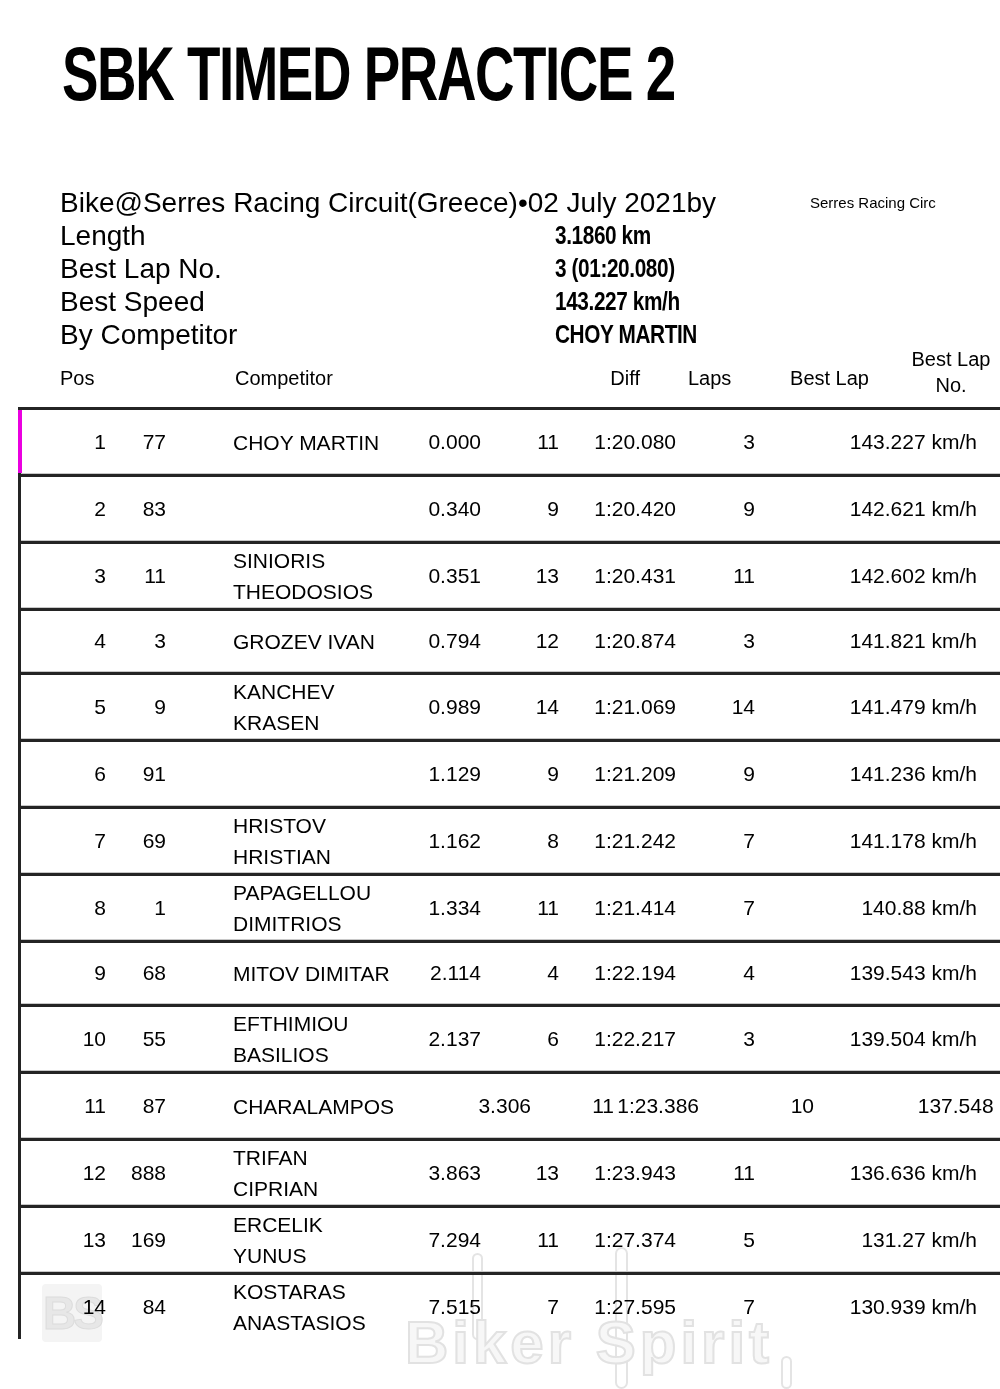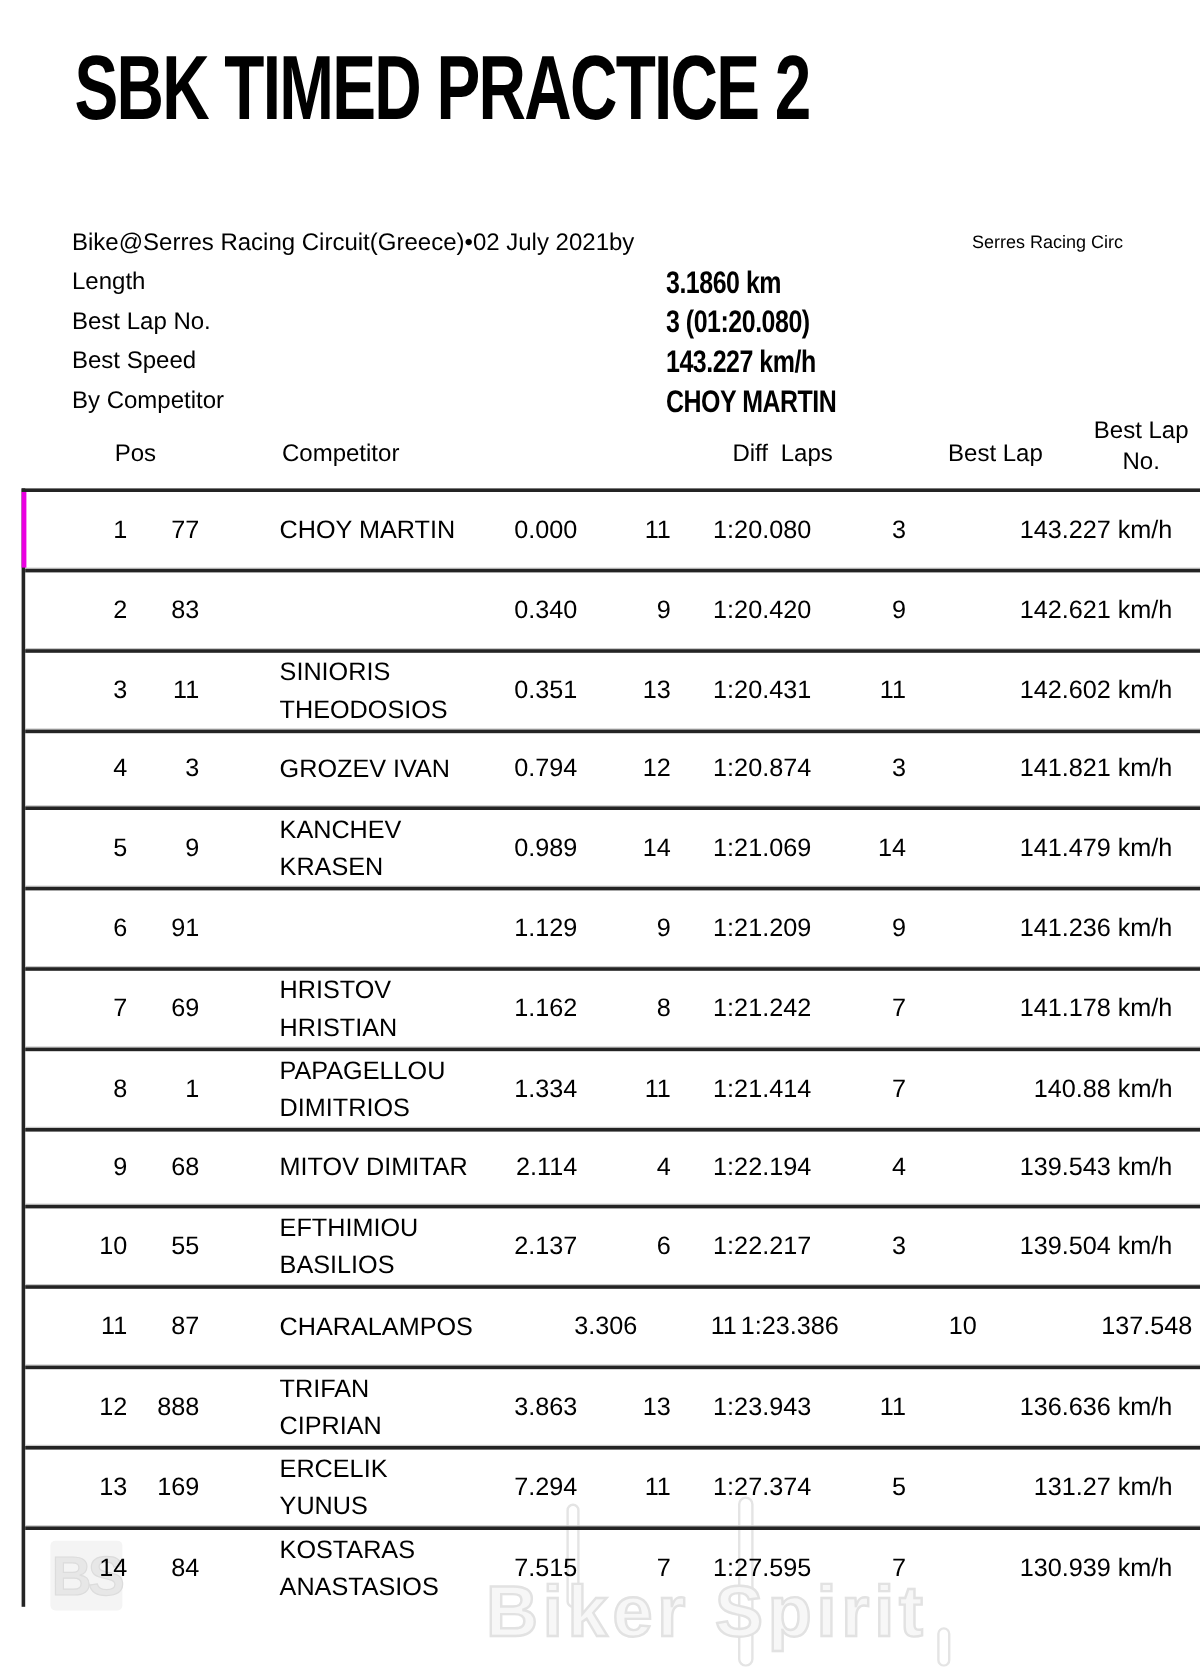--- a/index.html
+++ b/index.html
@@ -38,36 +38,36 @@
 
   .page-title {
     position:absolute; left:62px; top:36px;
     font-size:76px; font-weight:bold; line-height:76px;
     letter-spacing:-2px; white-space:nowrap;
     transform:scaleX(0.72); transform-origin:0 50%;
   }
 
   .info-block { position:absolute; left:60px; top:186px; width:940px; }
   .info-row { position:relative; height:33px; }
-  .info-label, .info-line-left { font-size:20px; line-height:33px; white-space:nowrap; }
+  .info-label, .info-line-left { font-size:28px; line-height:33px; white-space:nowrap; }
   .info-line-right { position:absolute; left:750px; top:0; font-size:15px; line-height:33px; white-space:nowrap; }
   .info-value {
     position:absolute; left:495px; top:0;
     font-size:26px; font-weight:bold; line-height:33px;
     letter-spacing:-0.5px; white-space:nowrap;
     transform:scaleX(0.8); transform-origin:0 50%;
   }
 
   
   .thead { position:absolute; left:0; top:346px; width:1000px; height:61px; font-size:20px; }
   .th { position:absolute; top:20px; line-height:24px; white-space:nowrap; }
-  .th-pos       { left:60px;  width:70px;  text-align:right; }
+  .th-pos       { left:60px;  width:70px;  text-align:left; }
   .th-comp      { left:235px; text-align:left; }
   .th-diff      { left:560px; width:80px;  text-align:right; }
-  .th-laps      { left:614px; width:80px;  text-align:right; }
+  .th-laps      { left:688px; width:80px;  }
   .th-bestlap   { left:759px; width:110px; text-align:right; }
   .th-blno      { left:898px; width:106px; top:0; text-align:center; line-height:26px; }
 
   
   .ttable {
     position:absolute; left:18px; top:407px; width:982px;
     border-top:3px solid #242424; border-left:3px solid #242424;
   }
   .t-row { position:relative; width:100%; border-bottom:1px solid #c8c8c8; background:transparent; }
   .t-row + .t-row { border-top:3px solid #242424; }

